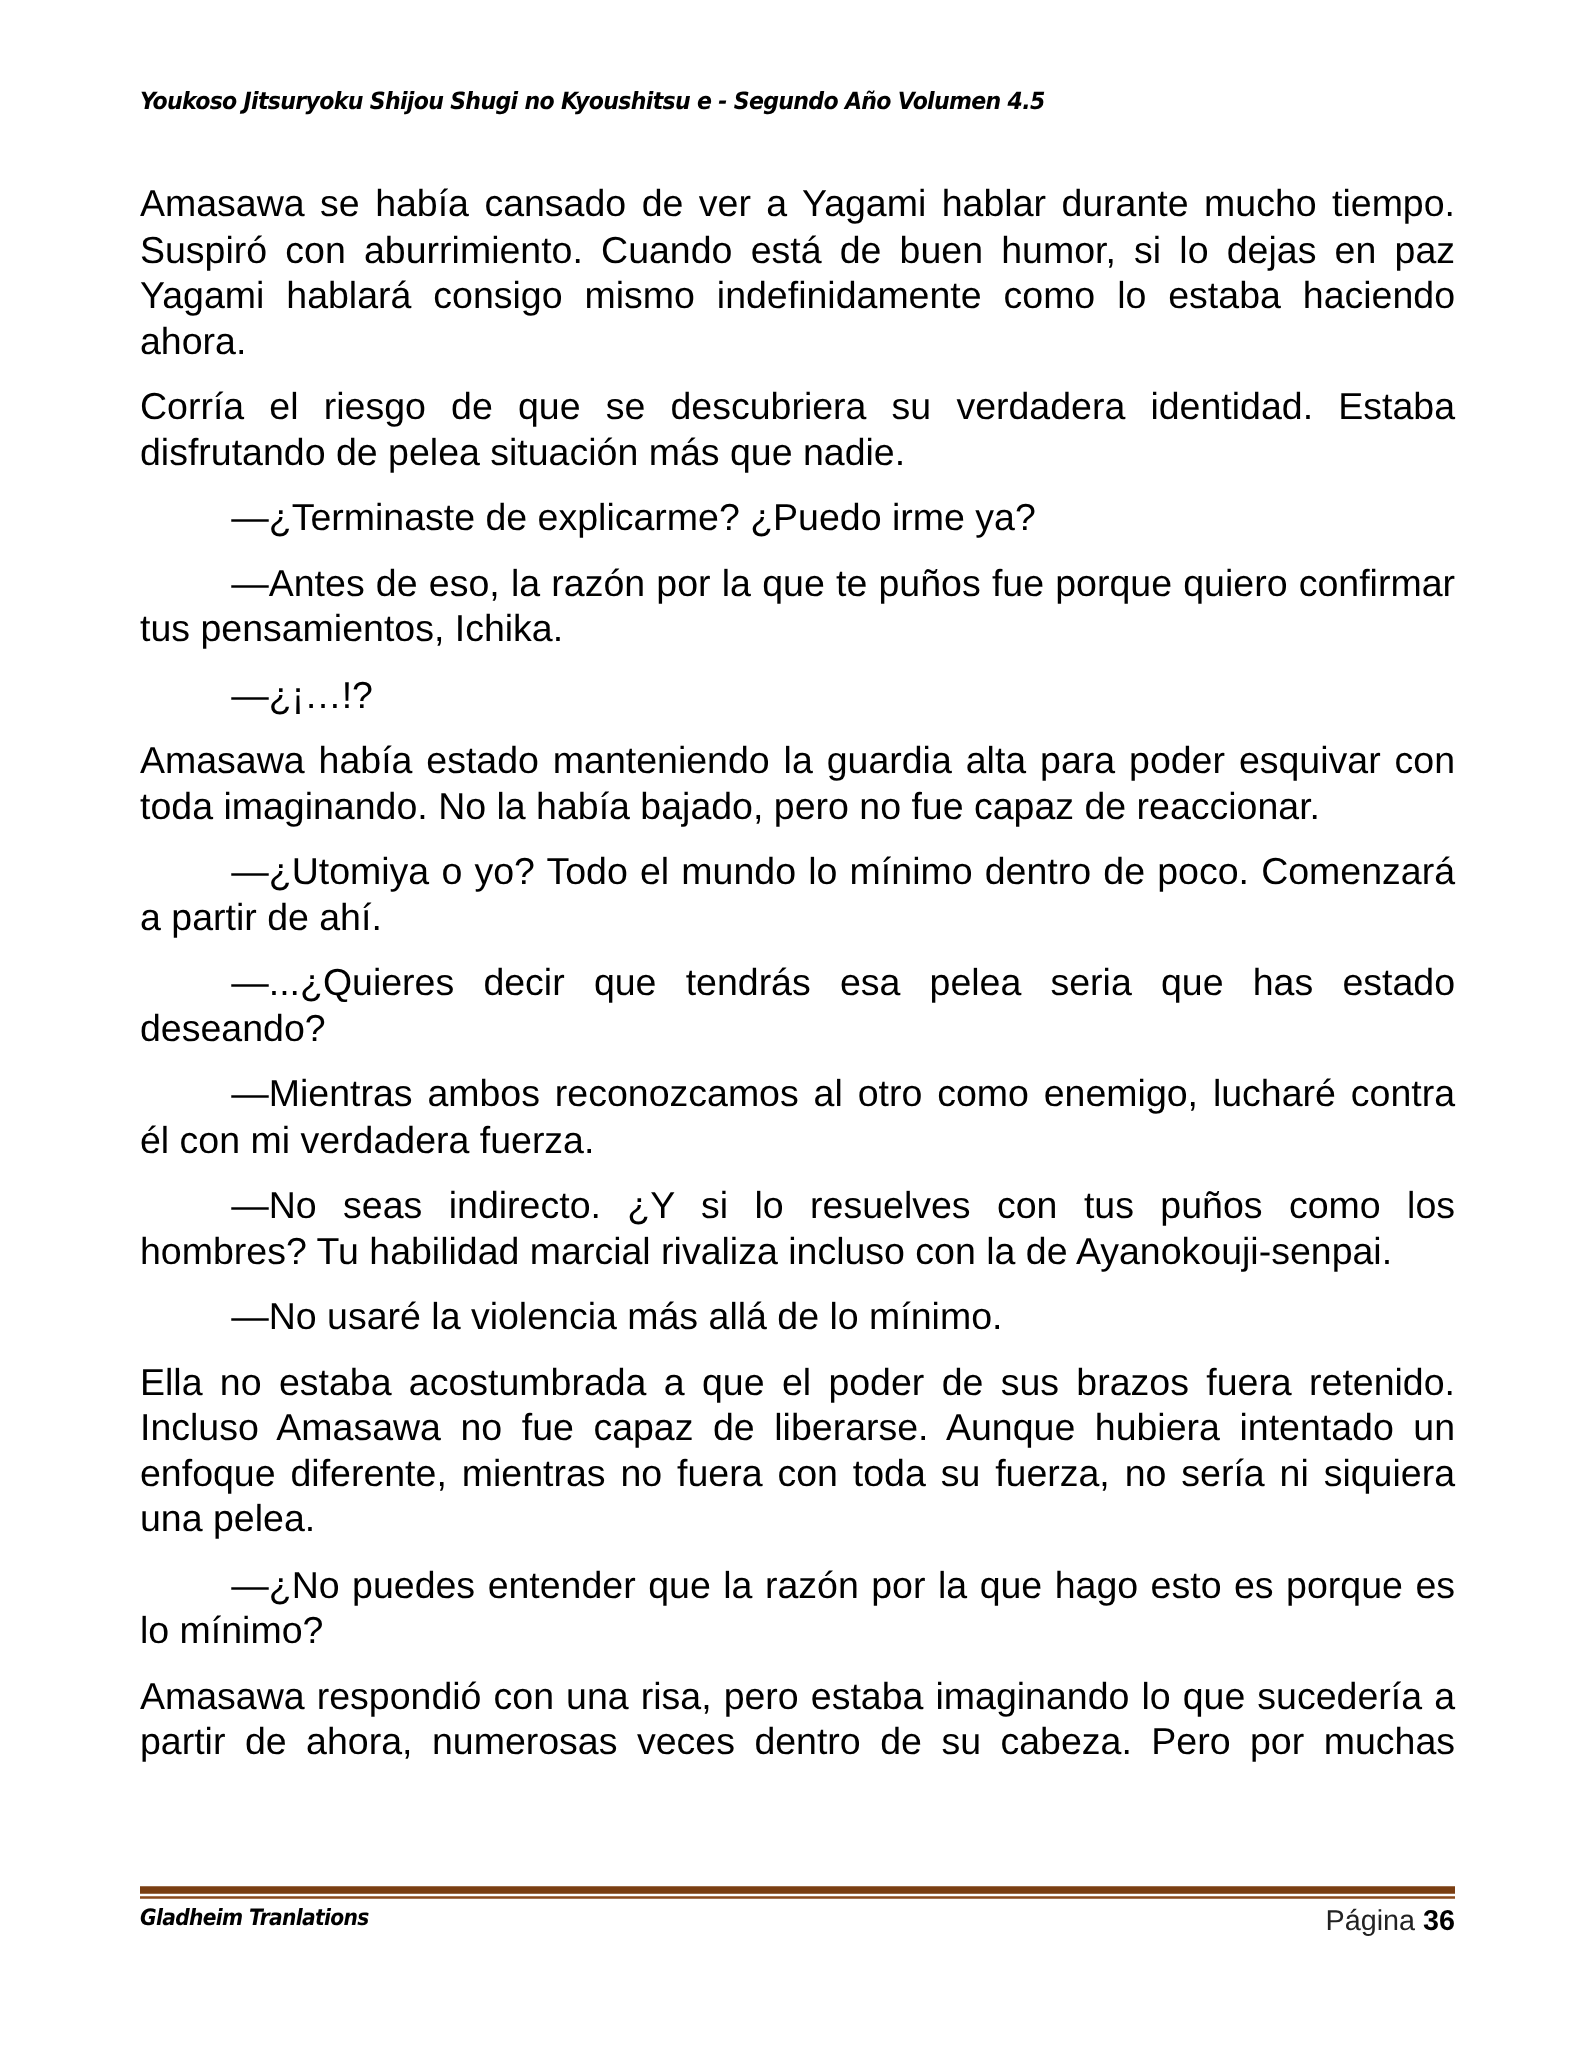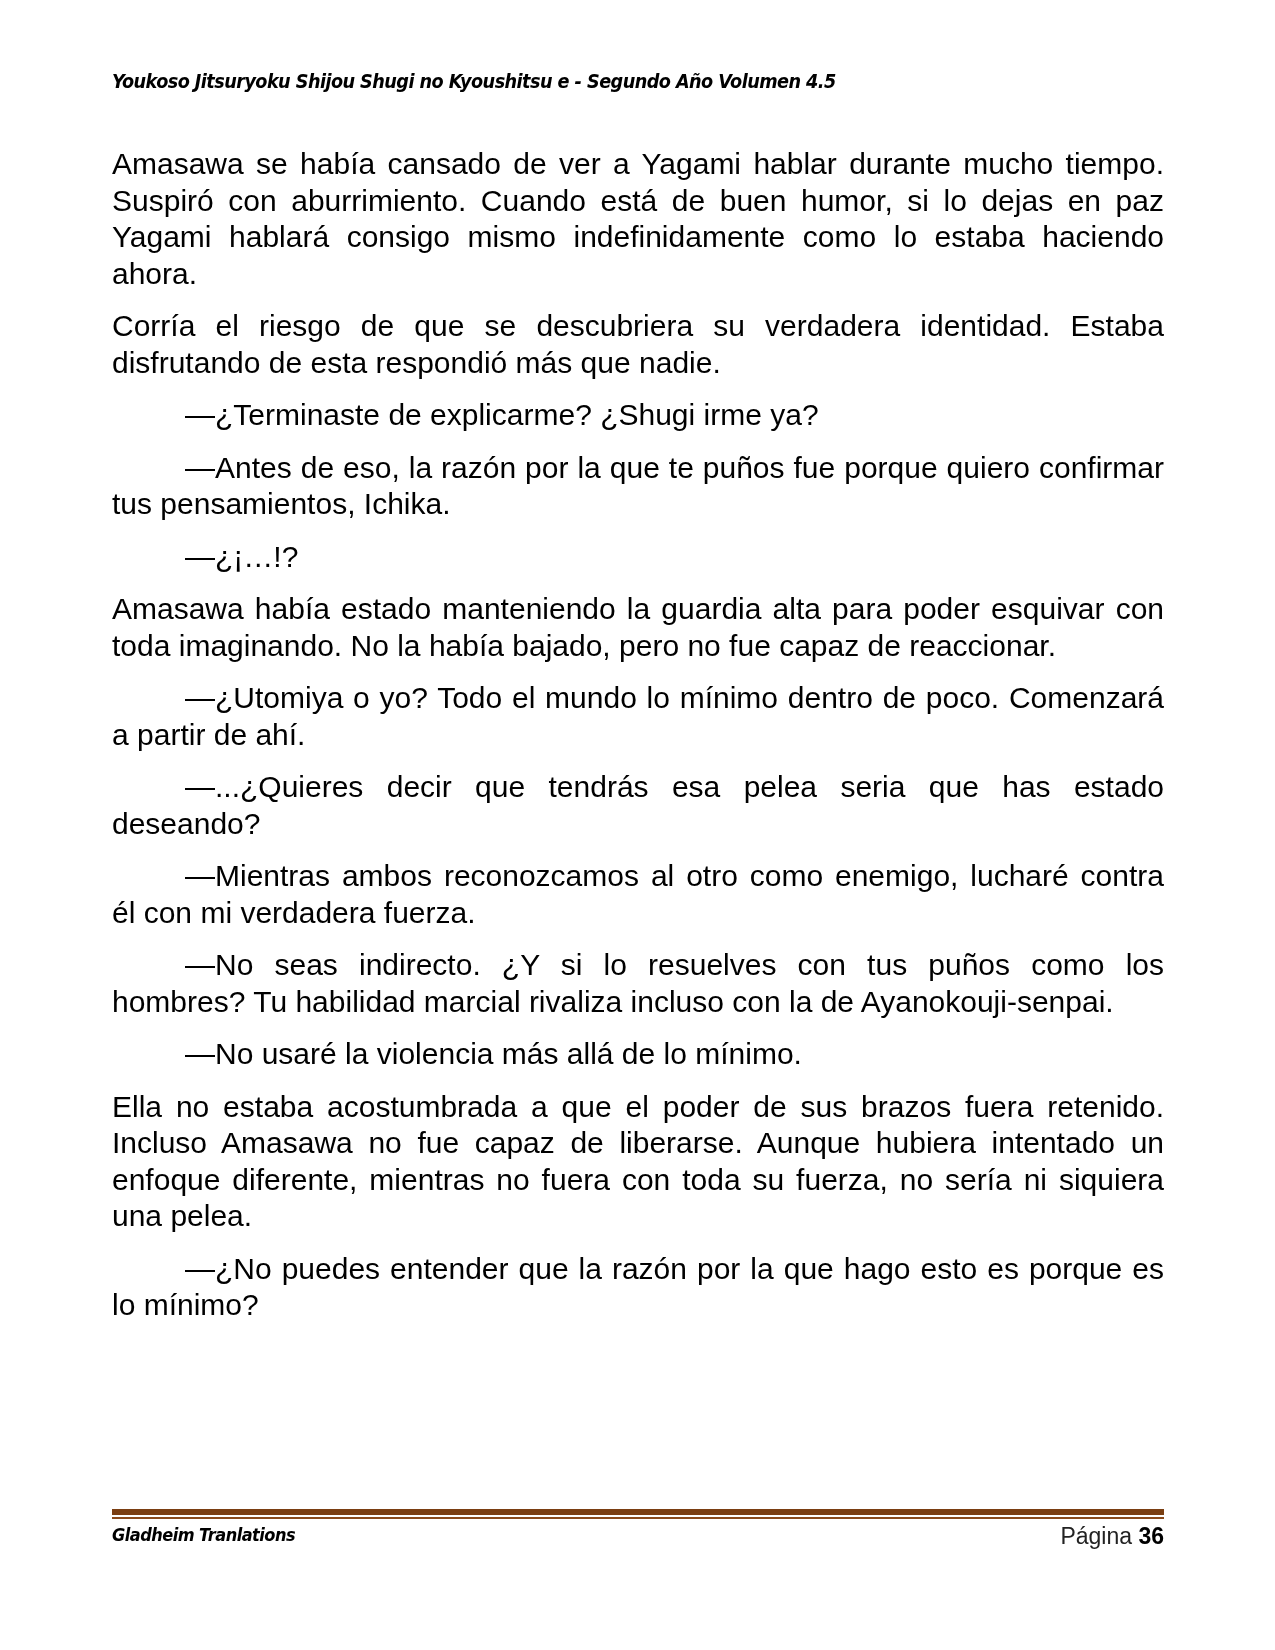--- a/index.html
+++ b/index.html
@@ -96,32 +96,33 @@
       color: #000;
     }
   </style>
 </head>
 <body>
 
 <div class="page-header">Youkoso Jitsuryoku Shijou Shugi no Kyoushitsu e - Segundo Año Volumen 4.5</div>
 
 <div class="content">
   <p class="para">Amasawa se había cansado de ver a Yagami hablar durante mucho tiempo. Suspiró con aburrimiento. Cuando está de buen humor, si lo dejas en paz Yagami hablará consigo mismo indefinidamente como lo estaba haciendo ahora.</p>
-  <p class="para">Corría el riesgo de que se descubriera su verdadera identidad. Estaba disfrutando de esta respondió más que nadie.</p>
-  <p class="para dialog">—¿Terminaste de explicarme? ¿Shugi irme ya?</p>
+  <p class="para">Corría el riesgo de que se descubriera su verdadera identidad. Estaba disfrutando de pelea situación más que nadie.</p>
+  <p class="para dialog">—¿Terminaste de explicarme? ¿Puedo irme ya?</p>
   <p class="para dialog">—Antes de eso, la razón por la que te puños fue porque quiero confirmar tus pensamientos, Ichika.</p>
   <p class="para dialog">—¿¡…!?</p>
   <p class="para">Amasawa había estado manteniendo la guardia alta para poder esquivar con toda imaginando. No la había bajado, pero no fue capaz de reaccionar.</p>
   <p class="para dialog">—¿Utomiya o yo? Todo el mundo lo mínimo dentro de poco. Comenzará a partir de ahí.</p>
   <p class="para dialog">—...¿Quieres decir que tendrás esa pelea seria que has estado deseando?</p>
   <p class="para dialog">—Mientras ambos reconozcamos al otro como enemigo, lucharé contra él con mi verdadera fuerza.</p>
   <p class="para dialog">—No seas indirecto. ¿Y si lo resuelves con tus puños como los hombres? Tu habilidad marcial rivaliza incluso con la de Ayanokouji-senpai.</p>
   <p class="para dialog">—No usaré la violencia más allá de lo mínimo.</p>
   <p class="para">Ella no estaba acostumbrada a que el poder de sus brazos fuera retenido. Incluso Amasawa no fue capaz de liberarse. Aunque hubiera intentado un enfoque diferente, mientras no fuera con toda su fuerza, no sería ni siquiera una pelea.</p>
   <p class="para dialog">—¿No puedes entender que la razón por la que hago esto es porque es lo mínimo?</p>
+  <p class="para last-cut">Amasawa respondió con una risa, pero estaba imaginando lo que sucedería a partir de ahora, numerosas veces dentro de su cabeza. Pero por muchas</p>
 </div>
 
 <div class="footer-rule">
   <div class="thick"></div>
   <div class="thin"></div>
 </div>
 
 <div class="footer-left">Gladheim Tranlations</div>
 
 <div class="footer-right">

